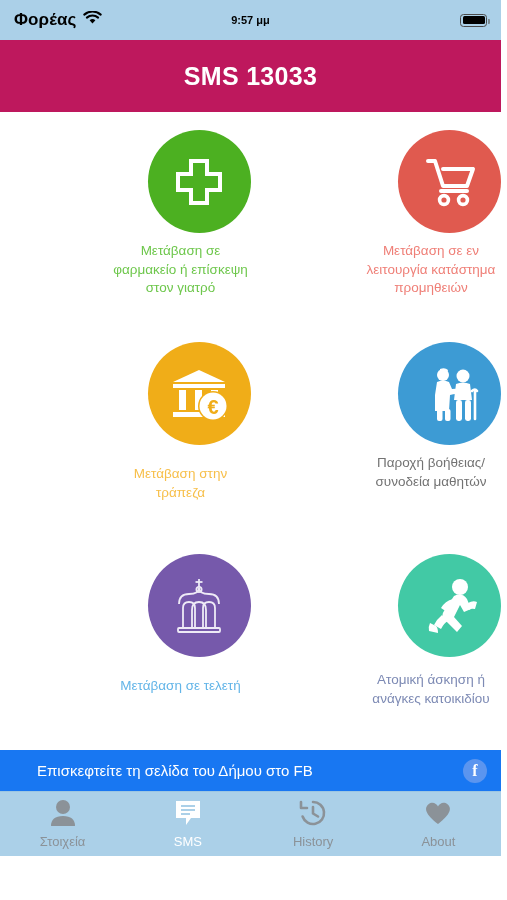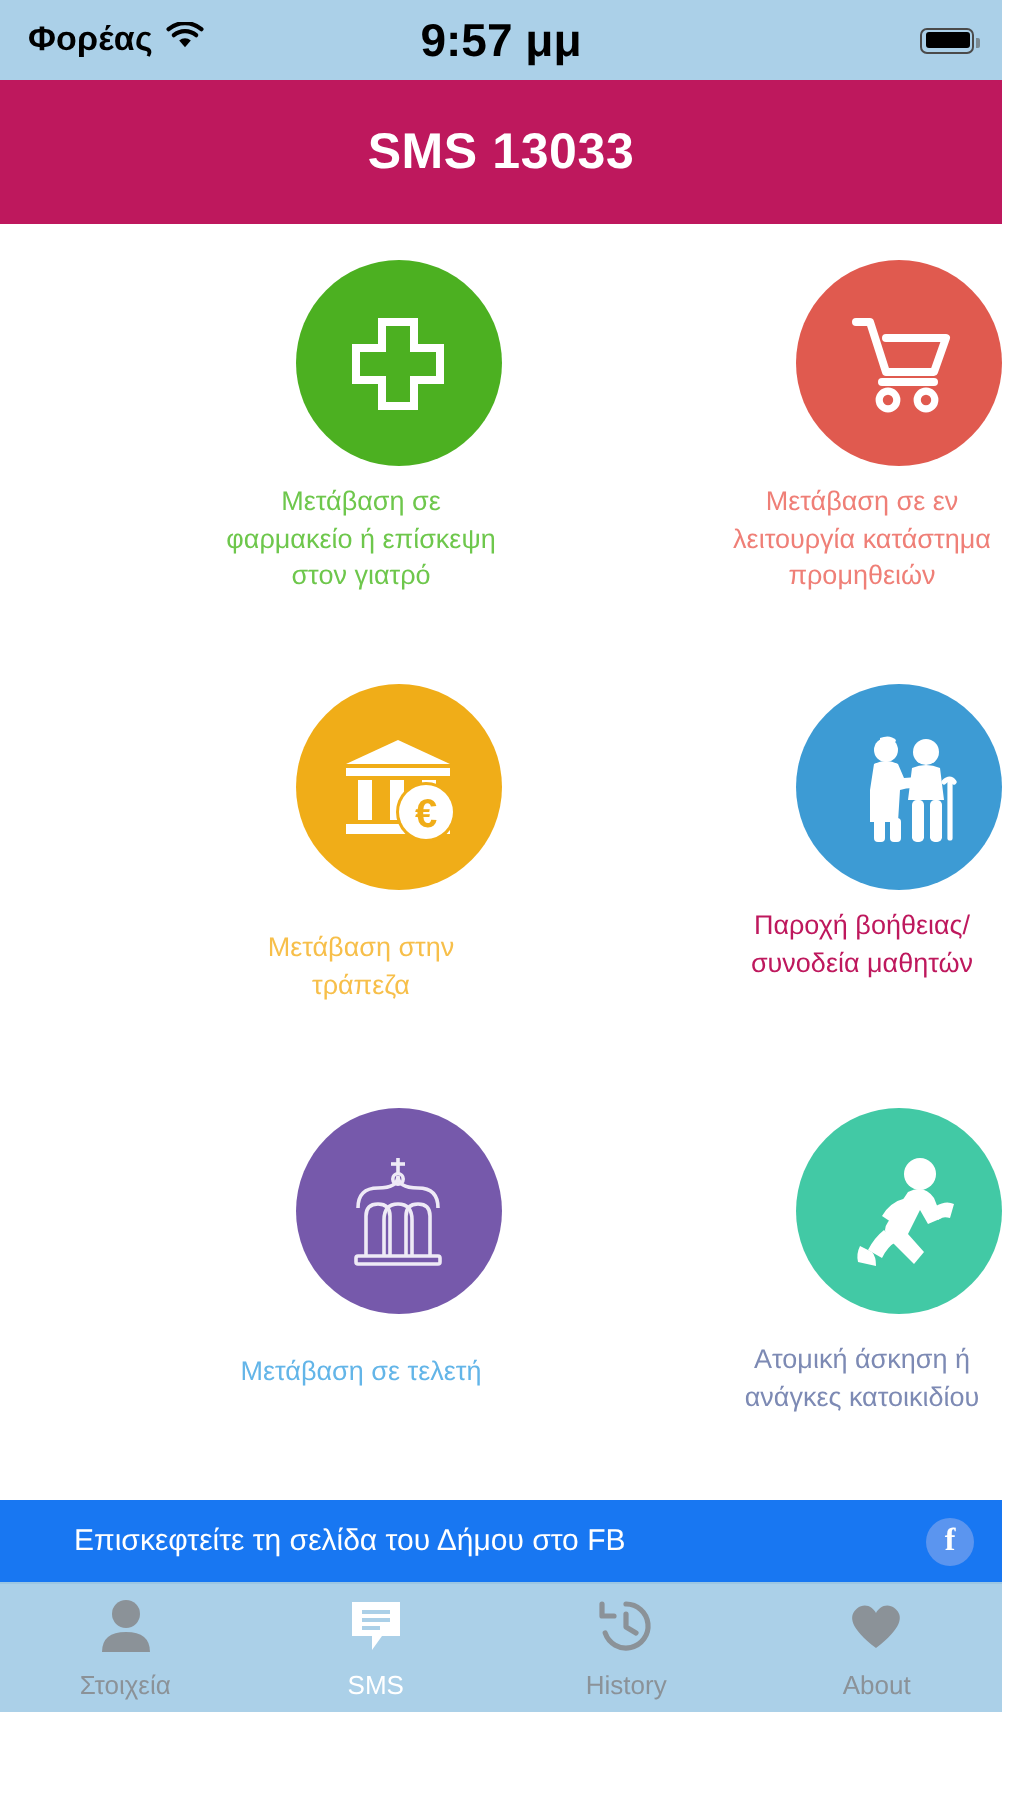--- a/index.html
+++ b/index.html
@@ -17,21 +17,21 @@
     height: 40px; width: 100%;
     background: #abd0e8;
     display: flex; align-items: center;
     padding: 0 14px;
   }
   .sb-left { display:flex; align-items:center; gap:7px; }
   .sb-carrier { font-size: 17px; font-weight: 600; color:#000; letter-spacing:0.1px; }
   .wifi-ico { display:block; }
   .sb-time {
     position:absolute; left:0; right:0; text-align:center;
-    font-size:23px; font-weight:700; color:#000; pointer-events:none;
+    font-size:11px; font-weight:700; color:#000; pointer-events:none;
   }
   .sb-right { margin-left:auto; display:flex; align-items:center; }
   .batt { position:relative; width:27px; height:13px; border:1.5px solid #4a4a4a; border-radius:3.5px; padding:1.5px; }
   .batt-fill { width:100%; height:100%; background:#000; border-radius:1.5px; }
   .batt-cap { position:absolute; right:-4px; top:4px; width:2px; height:5px; background:#7b8a92; border-radius:0 1px 1px 0; }
 
   
   .header {
     height: 72px; width:100%;
     background:#be185d;
@@ -180,21 +180,21 @@
             <rect x="28" y="46" width="5.5" height="12" rx="2" fill="#ffffff"></rect>
 
             <circle cx="46" cy="13" r="6.5" fill="#ffffff"></circle>
             <path d="M39 21 q7 -3 14 0 l2 16 h-18 z" fill="#ffffff"></path>
             <rect x="39" y="37" width="6" height="21" rx="2.4" fill="#ffffff"></rect>
             <rect x="48" y="37" width="6" height="21" rx="2.4" fill="#ffffff"></rect>
             <line x1="58" y1="28" x2="58" y2="56" stroke="#ffffff" stroke-width="2.6" stroke-linecap="round"></line>
             <path d="M55 28 q3 -3 5 0" stroke="#ffffff" stroke-width="2.6" fill="none" stroke-linecap="round"></path>
           </svg>
         </div>
-        <div class="cell-label" style="color:#be185d">Παροχή βοήθειας/ συνοδεία μαθητών</div>
+        <div class="cell-label" style="color:#737373">Παροχή βοήθειας/ συνοδεία μαθητών</div>
       </div>
 
     </div>
 
     <div class="grid-row">
 
       <div class="cell">
         <div class="circle" style="background:#7659ab">
           <svg width="66" height="60" viewBox="0 0 66 60">
             <line x1="33" y1="3" x2="33" y2="11" stroke="#eeeaf6" stroke-width="1.8"></line>

